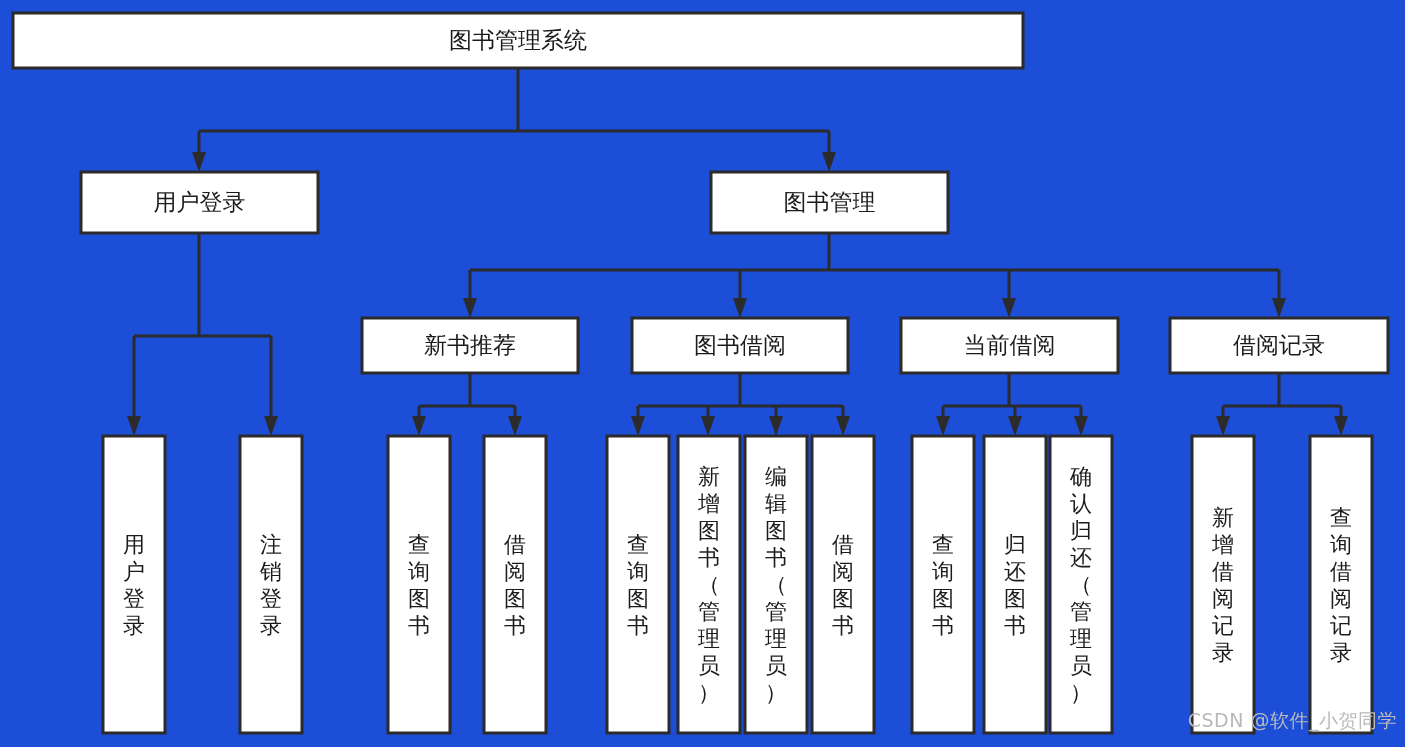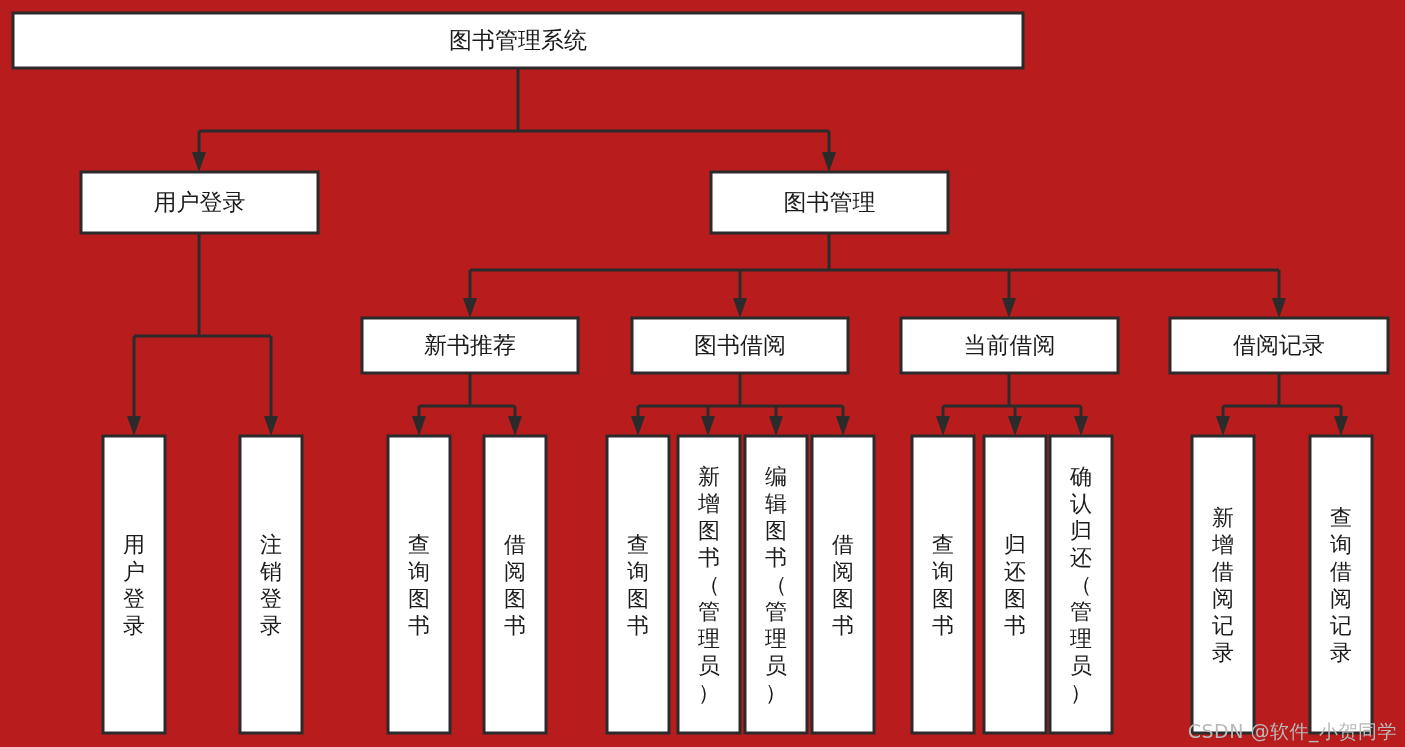--- a/index.html
+++ b/index.html
@@ -8,21 +8,21 @@
     padding: 0;
     background: #ffffff;
   }
   body {
     font-family: "DejaVu Sans", "Liberation Sans", sans-serif;
   }
   #diagram-root {
     position: relative;
     width: 1405px;
     height: 747px;
-    background: #b91c1c;
+    background: #1d4ed8;
     overflow: hidden;
   }
   svg.diagram-canvas {
     position: absolute;
     left: 0;
     top: 0;
     width: 1405px;
     height: 747px;
     display: block;
   }
@@ -55,21 +55,21 @@
   }
   .node-label-v {
     font-family: "DejaVu Sans", "Liberation Sans", sans-serif;
     font-size: 22px;
     fill: #1b1b1b;
     text-anchor: middle;
   }
   .watermark-text {
     position: absolute;
     right: 8px;
-    bottom: 2px;
+    bottom: 13px;
     font-family: "DejaVu Sans", "Liberation Sans", sans-serif;
     font-size: 19px;
     color: #b9b9b9;
     letter-spacing: 0.5px;
     white-space: nowrap;
     user-select: none;
   }
 </style>
 </head>
 <body>

